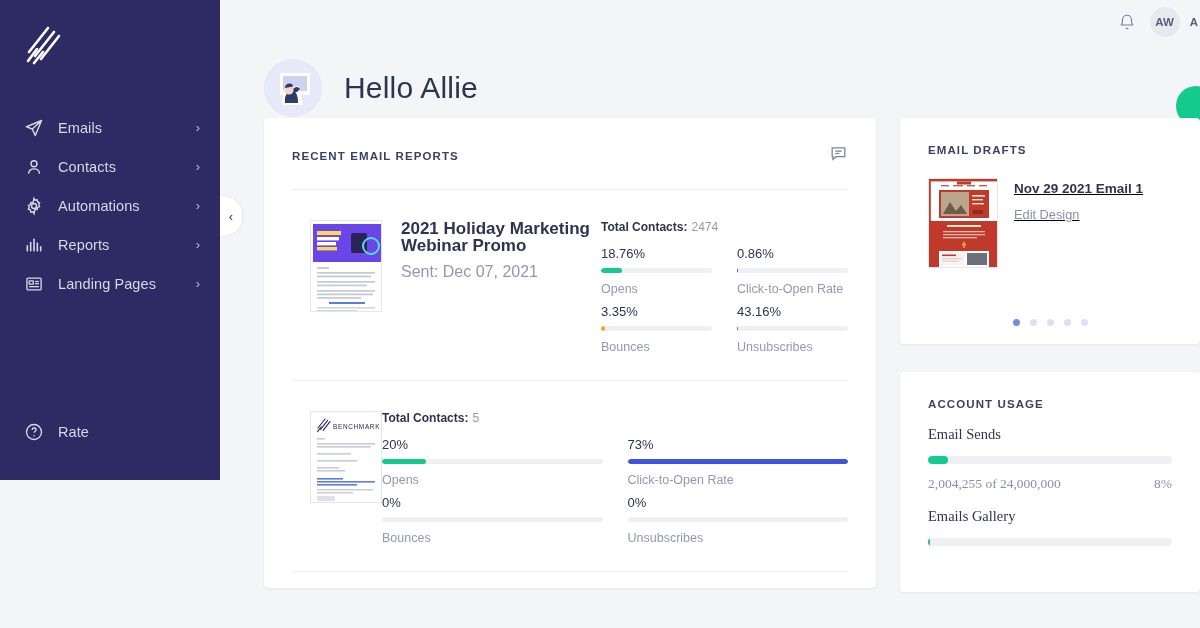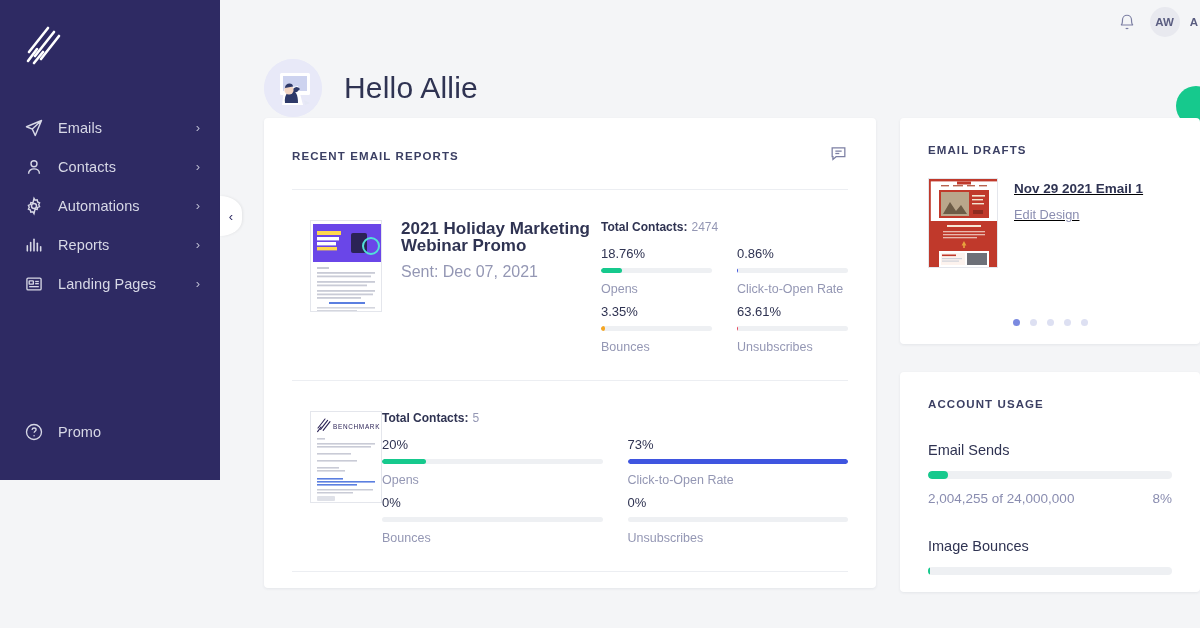--- a/index.html
+++ b/index.html
@@ -123,21 +123,21 @@
   .draft-row { display: flex; margin-top: 22px; }
   .draft-thumb { width: 70px; height: 90px; flex: 0 0 70px; border: 1px solid #e4e6ec; overflow: hidden; background:#fff;}
   .draft-info { margin-left: 16px; padding-top: 3px; text-decoration: underline;}
   .draft-name { font-size: 13.5px; color: #2f3352; font-weight: bold; }
   .draft-edit { font-size: 12.8px; color: #8a8db0; margin-top: 11px; cursor: pointer; }
   .dots { position: absolute; left: 0; bottom: 18px; width: 100%; display: flex; justify-content: center; gap: 10px;}
   .dot { width: 7px; height: 7px; border-radius: 50%; background: #dde0f2; cursor: pointer;}
   .dot.on { background: #7b8ae0; }
 
   .usage-card { padding: 26px 28px 0 28px; height: 220px; }
-  .usage-block { margin-top: 32px; }
+  .usage-block { margin-top: 16px; font-family: Liberation Serif, serif; }
   .usage-name { font-size: 14.5px; color: #2f3352; margin-bottom: 13px; }
   .usage-bar { height: 8px; border-radius: 4px; background: #eef0f3; overflow: hidden; width: 100%;}
   .usage-bar > i { display:block; height:100%; background: #16c98d; border-radius: 4px; }
   .usage-foot { display: flex; justify-content: space-between; margin-top: 12px; }
   .usage-txt { font-size: 13.5px; color: #8a8db0; }
   .usage-pct { font-size: 13.5px; color: #8a8db0; }
 </style>
 </head>
 <body>
 
@@ -220,21 +220,21 @@
     </nav>
 
     <div class="help-item">
       <span class="nav-icon">
         <svg width="20" height="20" viewBox="0 0 24 24" fill="none" stroke="currentColor" stroke-width="1.6">
             <circle cx="12" cy="12" r="9"></circle>
             <path d="M9.6 9.4c.2-1.4 1.2-2.2 2.5-2.2 1.4 0 2.4.9 2.4 2.1 0 1.9-2.3 1.8-2.3 3.6"></path>
             <circle cx="12.1" cy="16.4" r=".9" fill="currentColor" stroke="none"></circle>
           </svg>
       </span>
-      <span class="nav-label">Promo</span>
+      <span class="nav-label">Rate</span>
     </div>
   </aside>
 
   <div class="collapse-handle">
     <span>‹</span>
   </div>
 
   <main class="main">
 
     <div class="topbar">
@@ -334,21 +334,21 @@
                 <div class="stat-lab">Click-to-Open Rate</div>
               </div>
               <div>
                 <div class="stat-val">3.35%</div>
                 <div class="bar">
                     <i style="background: rgb(245, 166, 35); width: 3.35%;"></i>
                   </div>
                 <div class="stat-lab">Bounces</div>
               </div>
               <div>
-                <div class="stat-val">63.61%</div>
+                <div class="stat-val">43.16%</div>
                 <div class="bar">
                     <i style="background: rgb(232, 68, 90); width: 1.2%;"></i>
                   </div>
                 <div class="stat-lab">Unsubscribes</div>
               </div>
             </div>
           </div>
         </div>
 
         <div class="hr"></div>
@@ -492,21 +492,21 @@
             <div class="usage-bar">
                 <i style="width: 8%;"></i>
               </div>
             <div class="usage-foot">
               <span class="usage-txt">2,004,255 of 24,000,000</span>
               <span class="usage-pct">8%</span>
             </div>
           </div>
 
           <div class="usage-block">
-            <div class="usage-name">Image Bounces</div>
+            <div class="usage-name">Emails Gallery</div>
             <div class="usage-bar">
                 <i style="width: 1%;"></i>
               </div>
           </div>
         </section>
 
       </div>
     </div>
   </main>
 </div>

